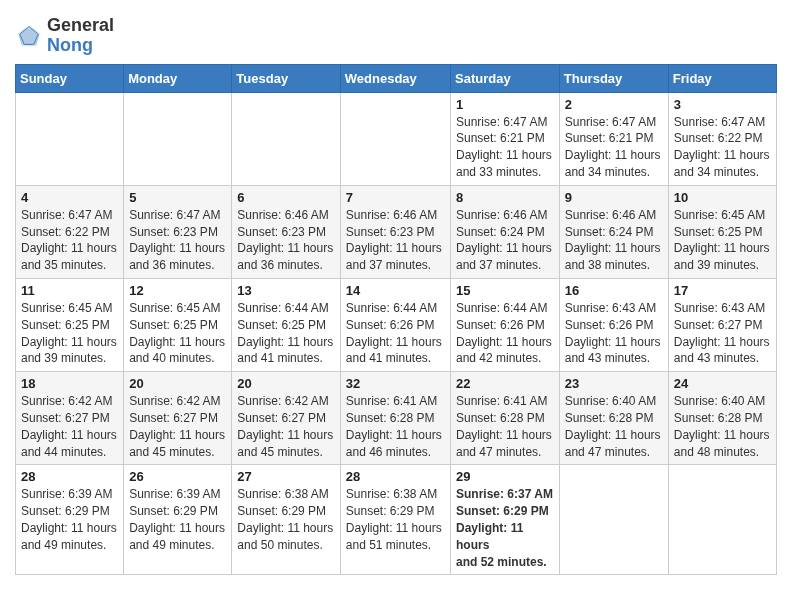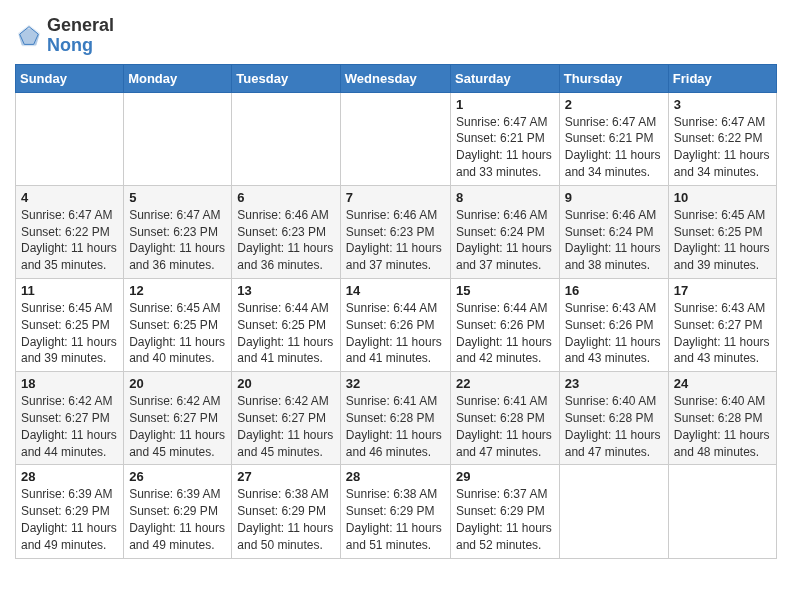--- a/index.html
+++ b/index.html
@@ -332,21 +332,21 @@
         </td>
         <td>
           <span class="day-number">28</span>
           <div class="day-info" style="white-space: pre-line;">Sunrise: 6:38 AM
 Sunset: 6:29 PM
 Daylight: 11 hours
 and 51 minutes.</div>
         </td>
         <td>
           <span class="day-number">29</span>
-          <div class="day-info" style="white-space: pre-line;">Sunrise: 6:37 AM
+          <div class="day-info" style="white-space: pre-line; font-weight: bold;">Sunrise: 6:37 AM
 Sunset: 6:29 PM
 Daylight: 11 hours
 and 52 minutes.</div>
         </td>
         <td class="empty-cell"></td>
         <td class="empty-cell"></td>
       </tr>
     </tbody>
 </table>
 

